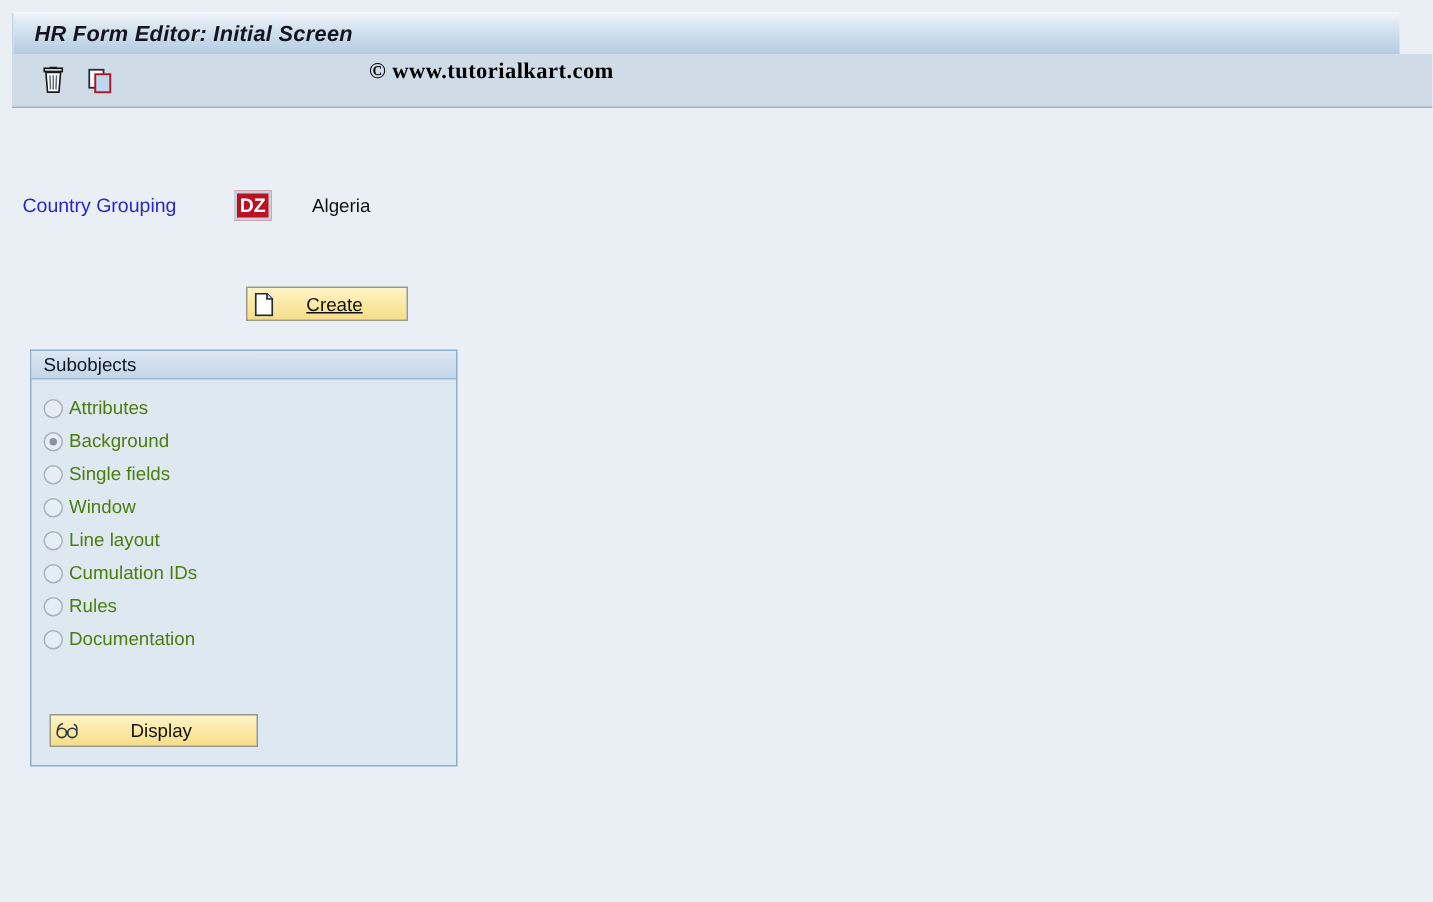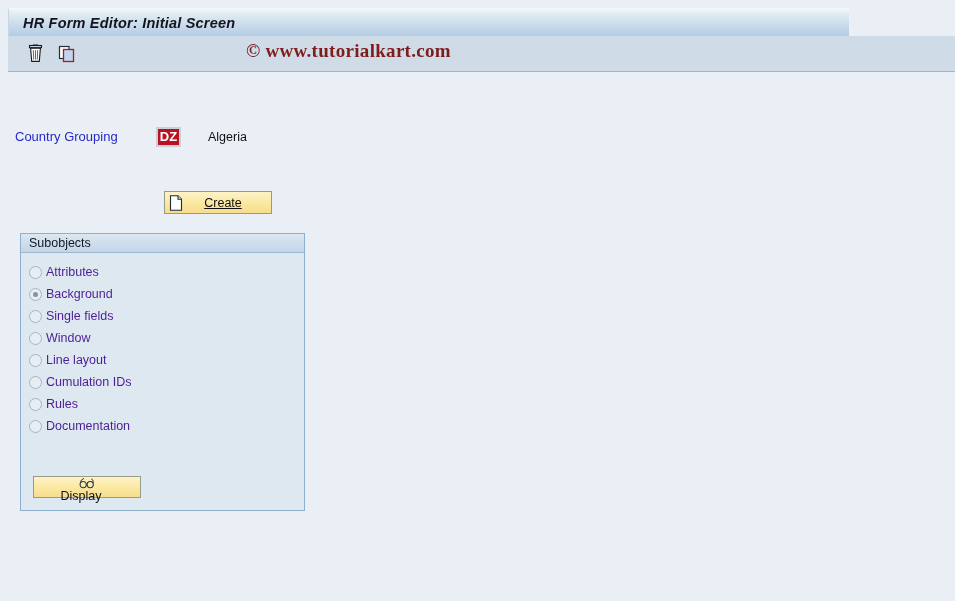--- a/index.html
+++ b/index.html
@@ -21,21 +21,21 @@
     width: 955px;
     height: 601px;
     background: #eaeff6;
   }
 
   
   .titlebar {
     position: absolute;
     left: 8px;
     top: 8px;
-    width: 841px;
+    width: 925px;
     height: 28px;
     background: linear-gradient(to bottom, #f2f6fa 0%, #e2ebf4 18%, #cbdcec 55%, #b4cde3 99%);
     border-top: 1px solid #f4f8fb;
     border-left: 1px solid #c6d7e6;
     box-sizing: border-box;
     display: flex;
     align-items: center;
   }
   .titlebar-text {
     font-size: 14.5px;
@@ -69,23 +69,23 @@
     justify-content: center;
     margin-right: 5px;
   }
 
   
   .watermark {
     position: absolute;
     left: 246px;
     top: 40px;
     font-family: "Liberation Serif", serif;
-    font-size: 19px;
+    font-size: 15px;
     font-weight: bold;
-    color: #7f1d1d;
+    color: #000000;
     white-space: nowrap;
     letter-spacing: 0.3px;
     pointer-events: none;
   }
 
   
   .content {
     position: absolute;
     left: 8px;
     top: 73px;
@@ -233,32 +233,32 @@
     content: "";
     position: absolute;
     left: 3px;
     top: 3px;
     width: 5px;
     height: 5px;
     border-radius: 50%;
     background: #8a949d;
   }
   .radio-lbl {
-    color: #4c1d95;
+    color: #4d7c0f;
     font-size: 12.5px;
     white-space: nowrap;
   }
 
   .gb-buttons {
     position: absolute;
     left: 12px;
     bottom: 12px;
     display: flex;
   }
-  .btn-display { width: 108px; margin-right: 6px; flex-direction: column; }
+  .btn-display { width: 139px; margin-right: 6px; }
   .btn-change { width: 110px; }
 
   svg { display: block; }
 </style>
 </head>
 <body>
 
 <div id="app">
 
   <div class="titlebar">

